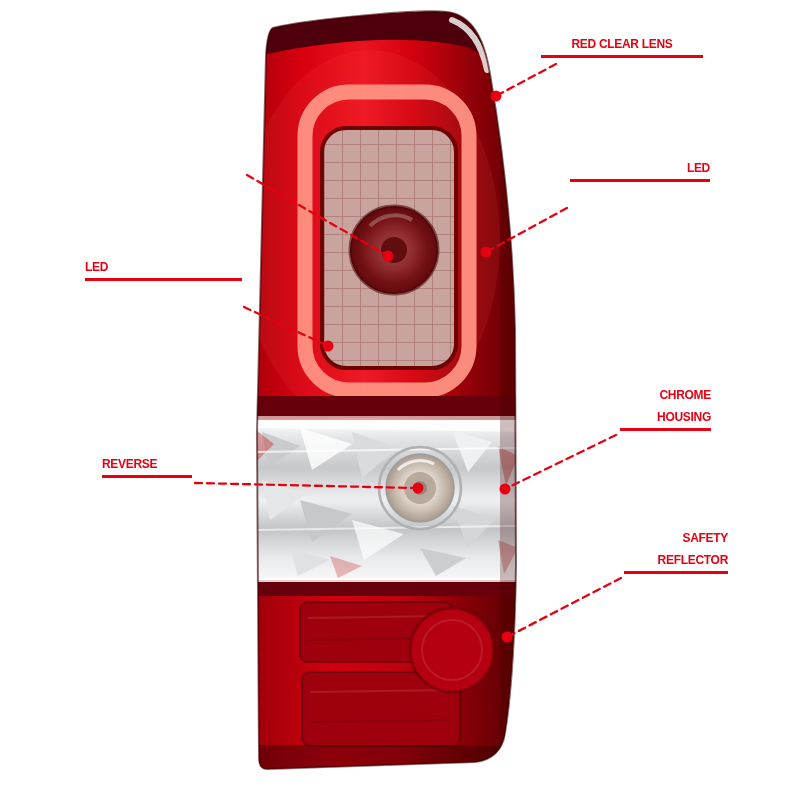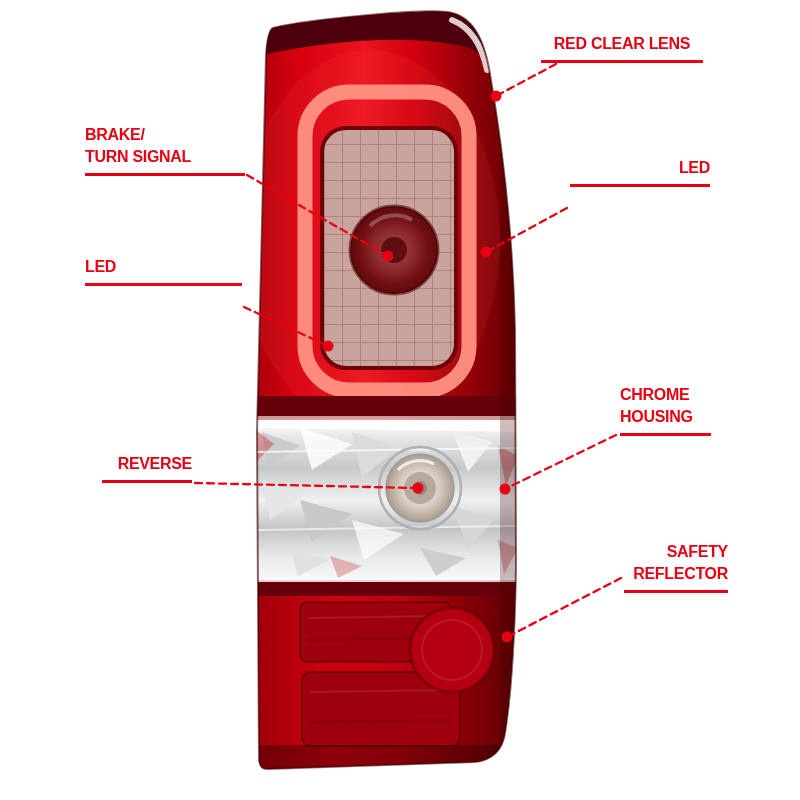--- a/index.html
+++ b/index.html
@@ -11,24 +11,23 @@
     position: relative;
     overflow: hidden;
     font-family: "Liberation Sans", sans-serif;
   }
   .stage { position: absolute; left: 0; top: 0; width: 800px; height: 800px; }
   svg.overlay { position: absolute; left: 0; top: 0; }
   .callout {
     position: absolute;
     color: var(--accent);
     font-weight: 700;
-    font-size: 16px;
+    font-size: 12px;
     line-height: 22px;
     letter-spacing: -0.3px;
-    padding-bottom: 5px;
     border-bottom: 3px solid var(--accent);
     text-transform: uppercase;
   }
   .callout .line { display: block; white-space: nowrap; }
   .leader {
     stroke: var(--accent);
     stroke-width: 2.3;
     stroke-dasharray: 7 5;
     stroke-linecap: round;
     fill: none;
@@ -177,40 +176,36 @@
 
       <line class="leader" x1="621" y1="578" x2="509" y2="636"></line>
       <circle class="dot" cx="507" cy="637" r="5.5"></circle>
     </g>
   </svg>
 
   <div class="callout" style="left:541px; top:33px; width:162px; text-align:center">
     <span class="line">RED CLEAR LENS</span>
   </div>
 
-  <div class="callout" style="left:85px; top:124px; width:160px; text-align:left">
-    <span class="line">BRAKE/</span>
-    <span class="line">TURN SIGNAL</span>
-  </div>
 
   <div class="callout" style="left:570px; top:157px; width:140px; text-align:right">
     <span class="line">LED</span>
   </div>
 
   <div class="callout" style="left:85px; top:256px; width:157px; text-align:left">
     <span class="line">LED</span>
   </div>
 
-  <div class="callout" style="left:620px; top:384px; width:91px; text-align:left">
+  <div class="callout" style="left:620px; top:384px; width:91px; text-align:right">
     <span class="line">CHROME</span>
     <span class="line">HOUSING</span>
   </div>
 
-  <div class="callout" style="left:102px; top:453px; width:90px; text-align:right">
+  <div class="callout" style="left:102px; top:453px; width:90px; text-align:left">
     <span class="line">REVERSE</span>
   </div>
 
-  <div class="callout" style="left:624px; top:541px; width:104px; text-align:right">
+  <div class="callout" style="left:624px; top:527px; width:104px; text-align:right">
     <span class="line">SAFETY</span>
     <span class="line">REFLECTOR</span>
   </div>
 
 </div>
 
 </body></html>

